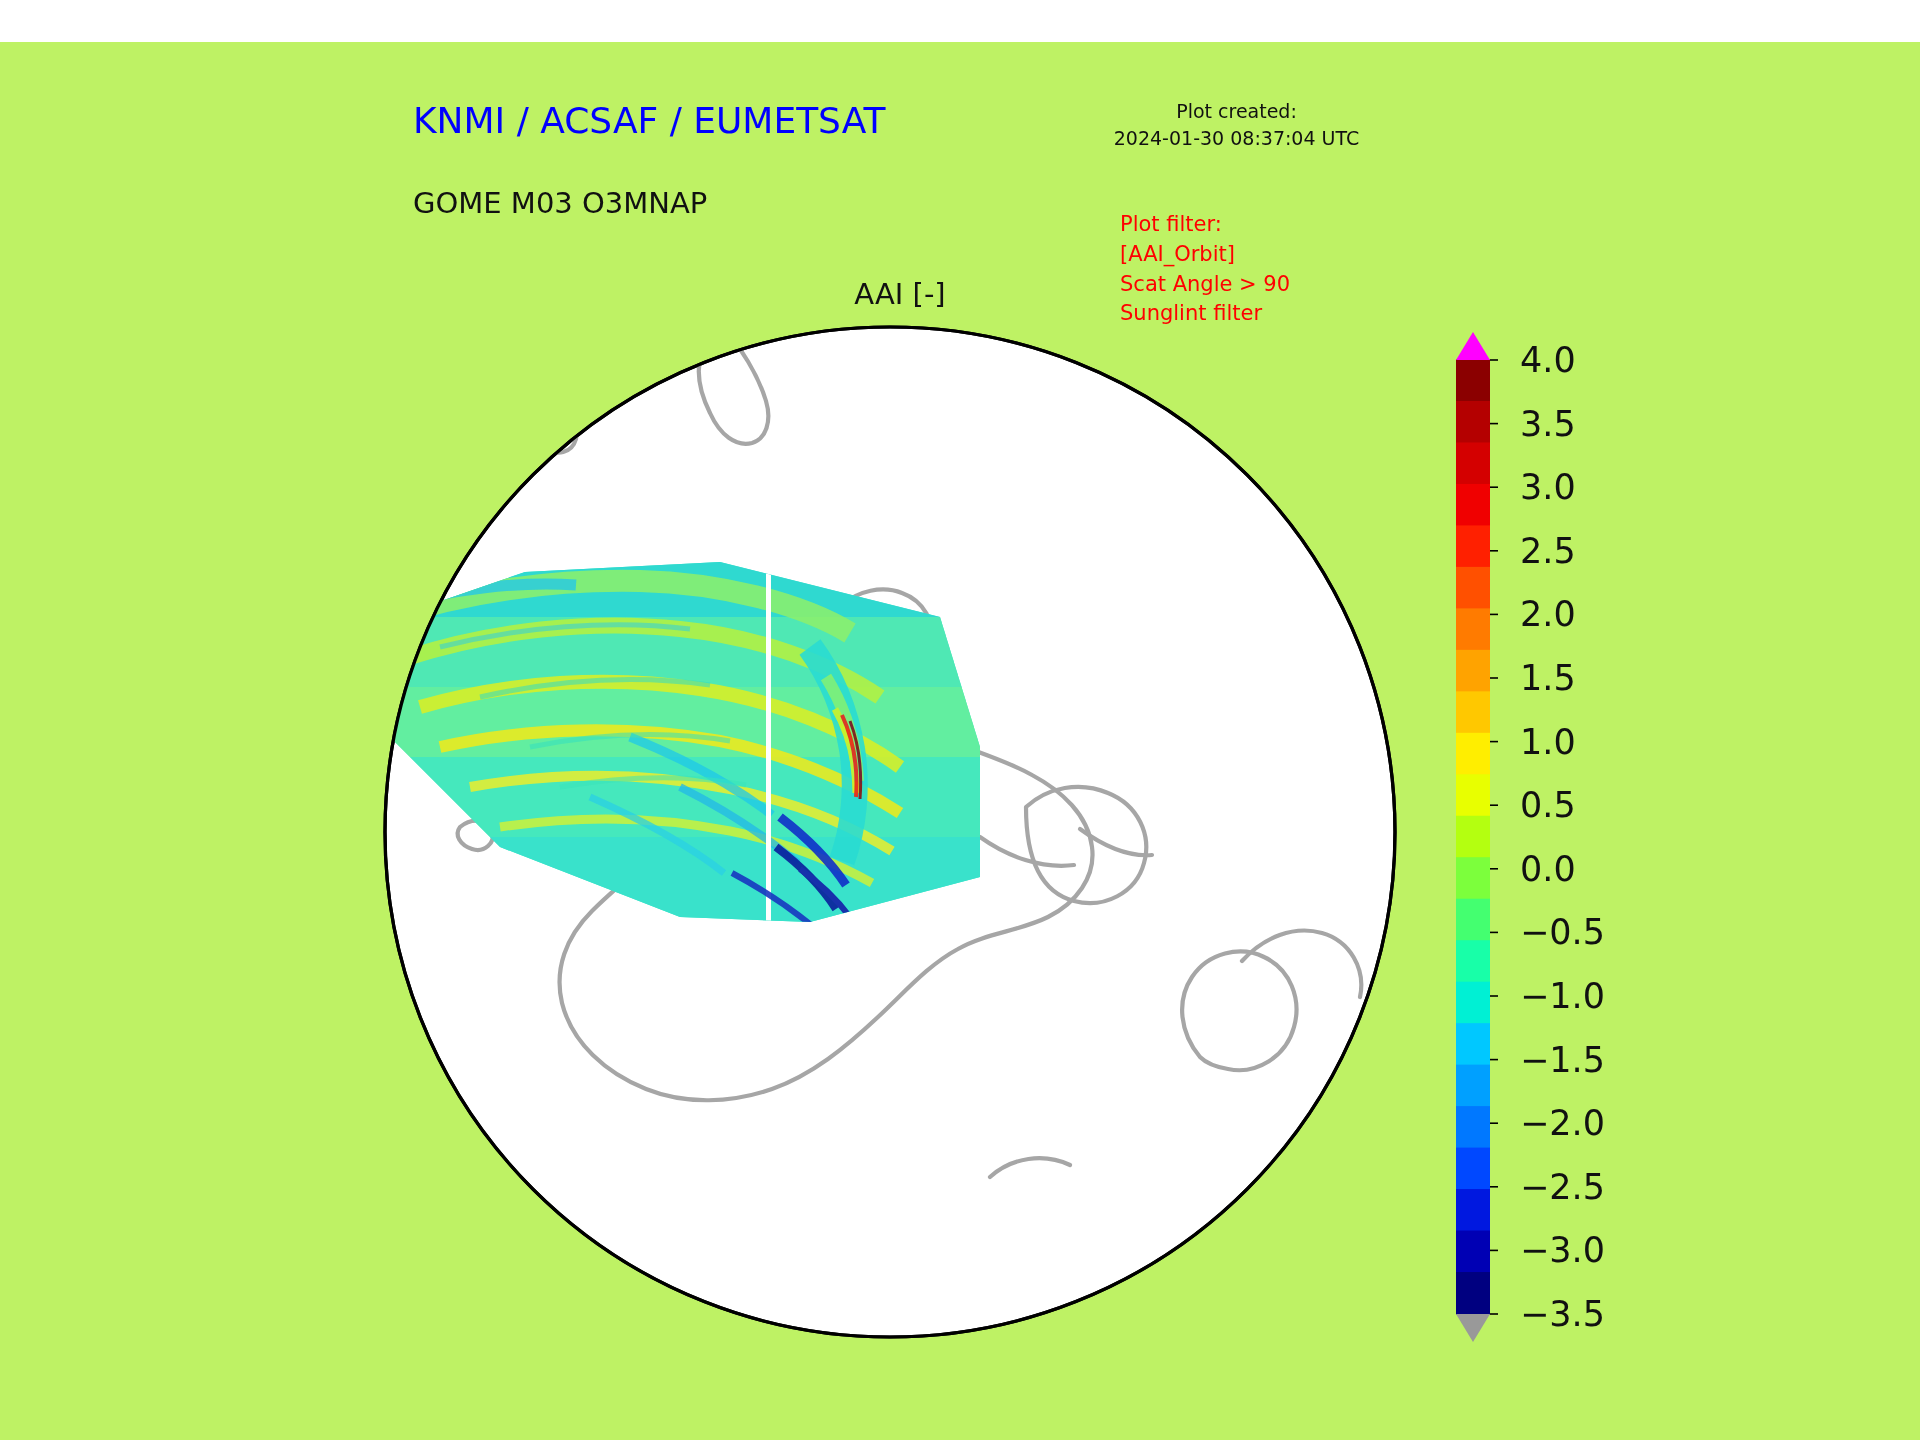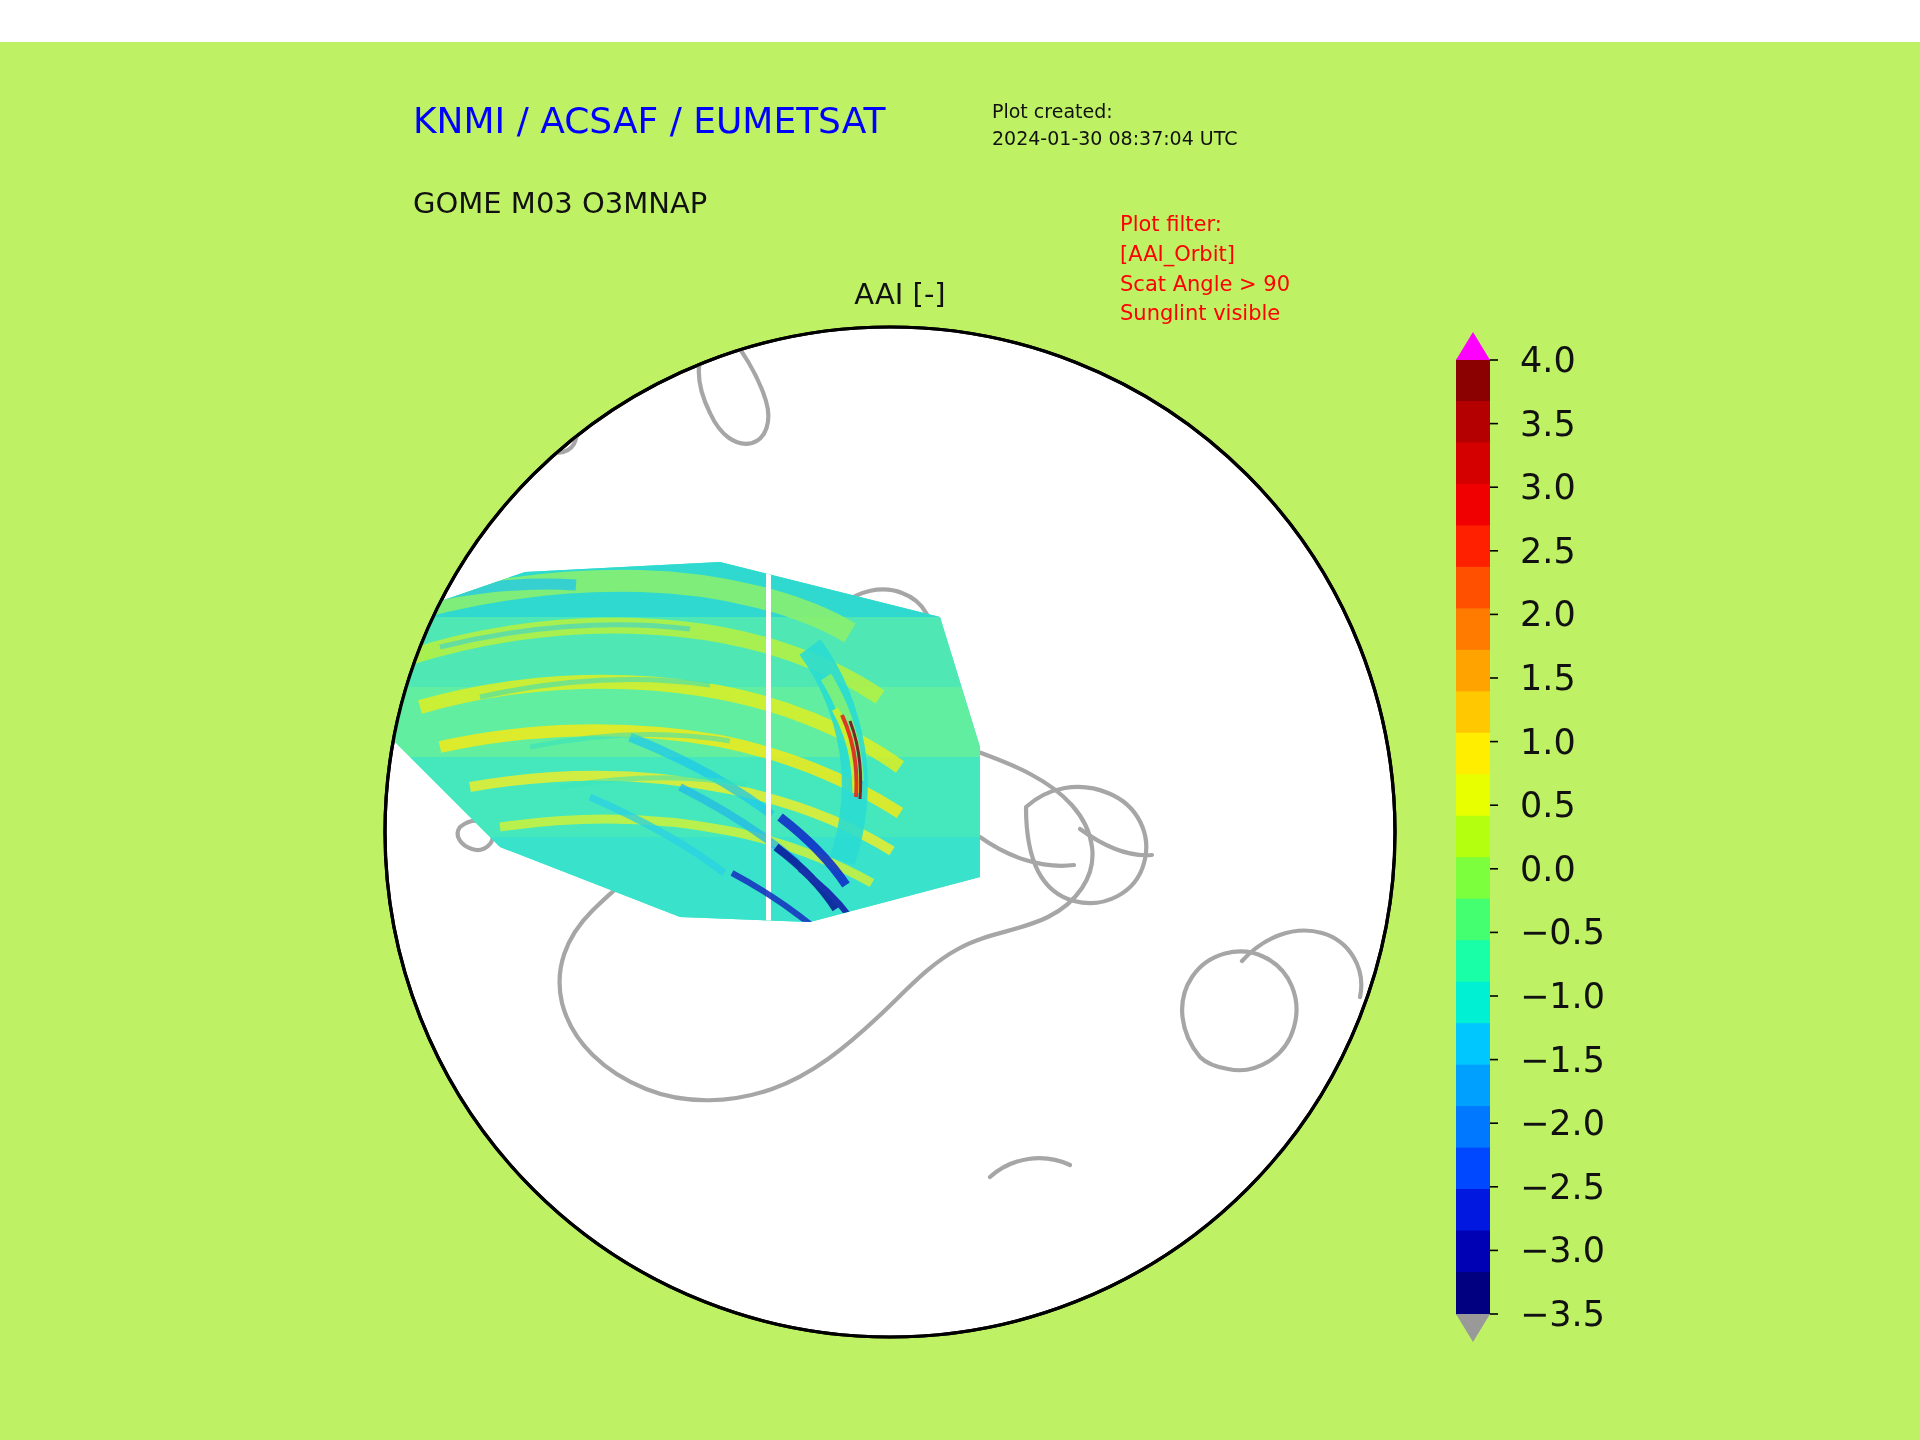--- a/index.html
+++ b/index.html
@@ -28,24 +28,24 @@
     position: absolute;
     left: 413px;
     top: 58px;
     font-size: 36px;
     color: #0000ff;
     white-space: nowrap;
     letter-spacing: 0px;
   }
   .plot-created-block {
     position: absolute;
-    left: 992px;
+    left: 1024px;
     top: 56px;
     width: 425px;
-    text-align: left;
+    text-align: center;
     font-size: 19px;
     color: #111111;
     line-height: 1.42;
   }
   .title-block {
     position: absolute;
     left: 413px;
     top: 140px;
     font-size: 29px;
     color: #111111;
@@ -114,21 +114,21 @@
   <div class="title-block">
     <div>GOME M03 O3MNAP</div>
   </div>
 
   <div class="var-label">AAI [-]</div>
 
   <div class="filter-block">
     <div>Plot filter:</div>
     <div>[AAI_Orbit]</div>
     <div>Scat Angle &gt; 90</div>
-    <div>Sunglint visible</div>
+    <div>Sunglint filter</div>
   </div>
 
   <div id="map-area">
     <svg id="globe-svg" width="1020" height="1030" viewBox="0 0 1020 1030">
       <defs>
         <clipPath id="globeClip">
           <circle cx="510" cy="515" r="505"></circle>
         </clipPath>
         <clipPath id="swathClip">
           <path d="M 0,305 L 145,255 L 340,245 L 560,300 L 600,430 L 600,560 L 430,605 L 300,600 L 120,530 L 10,420 Z"></path>

